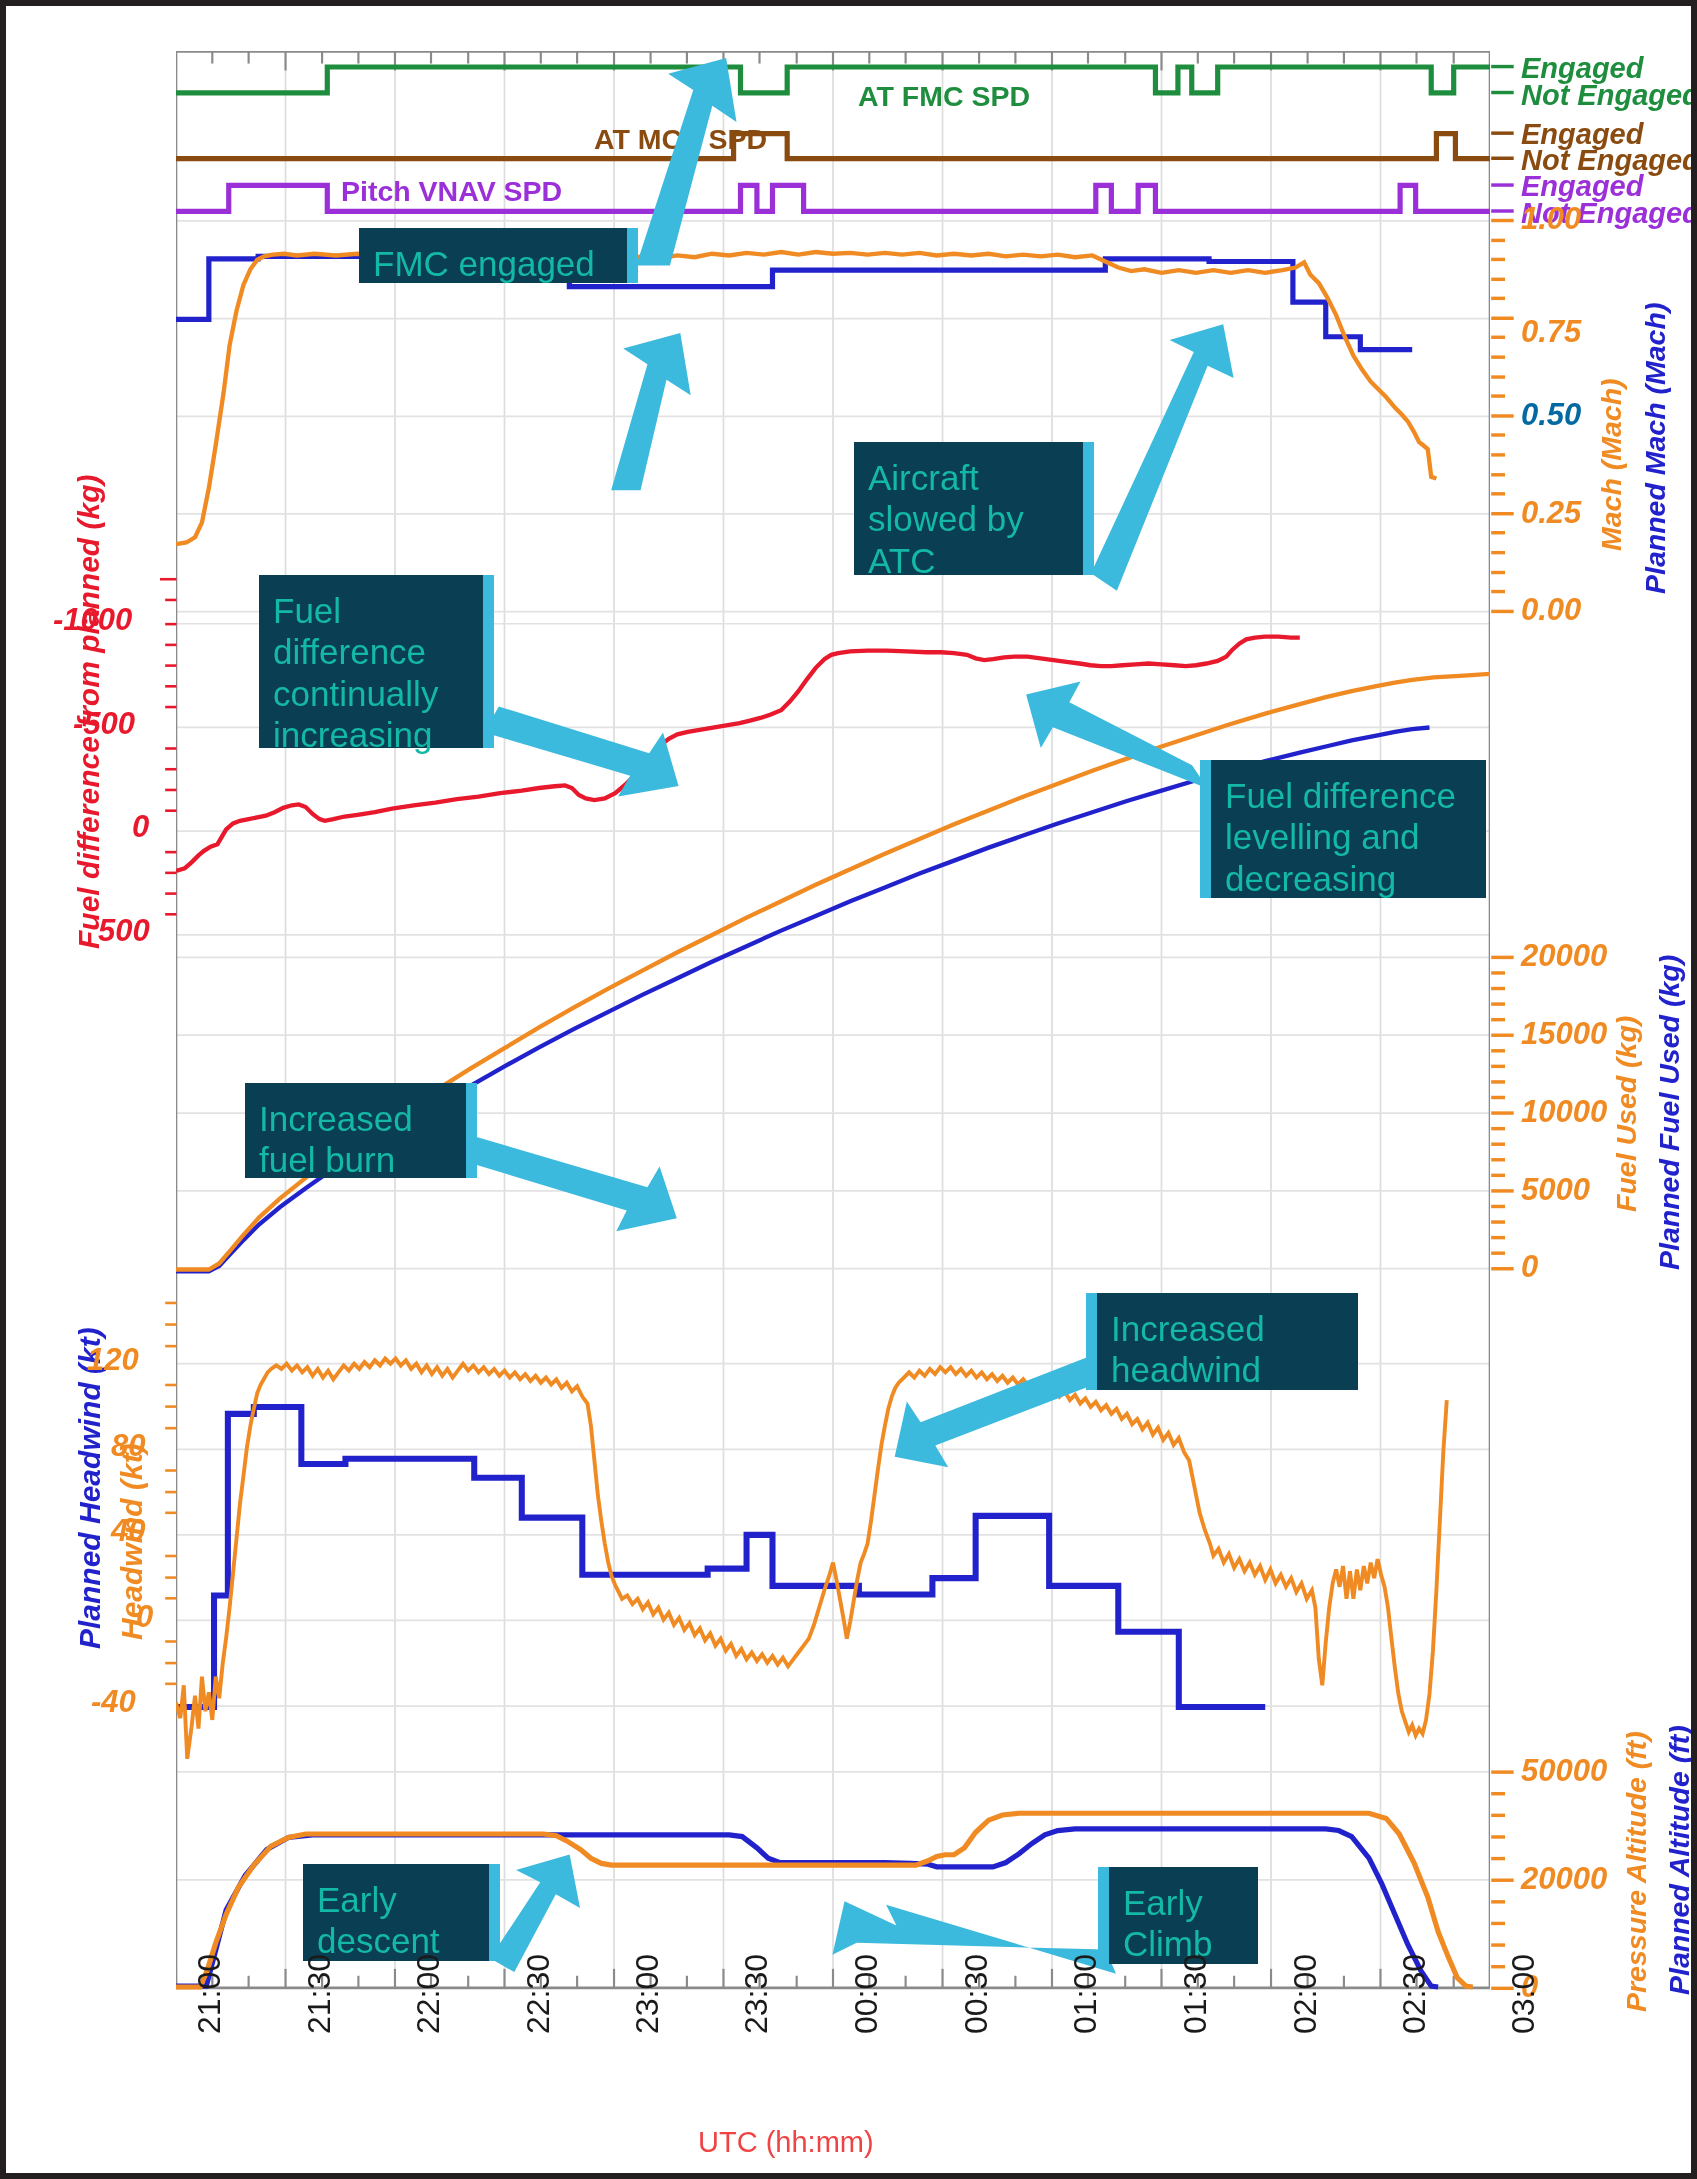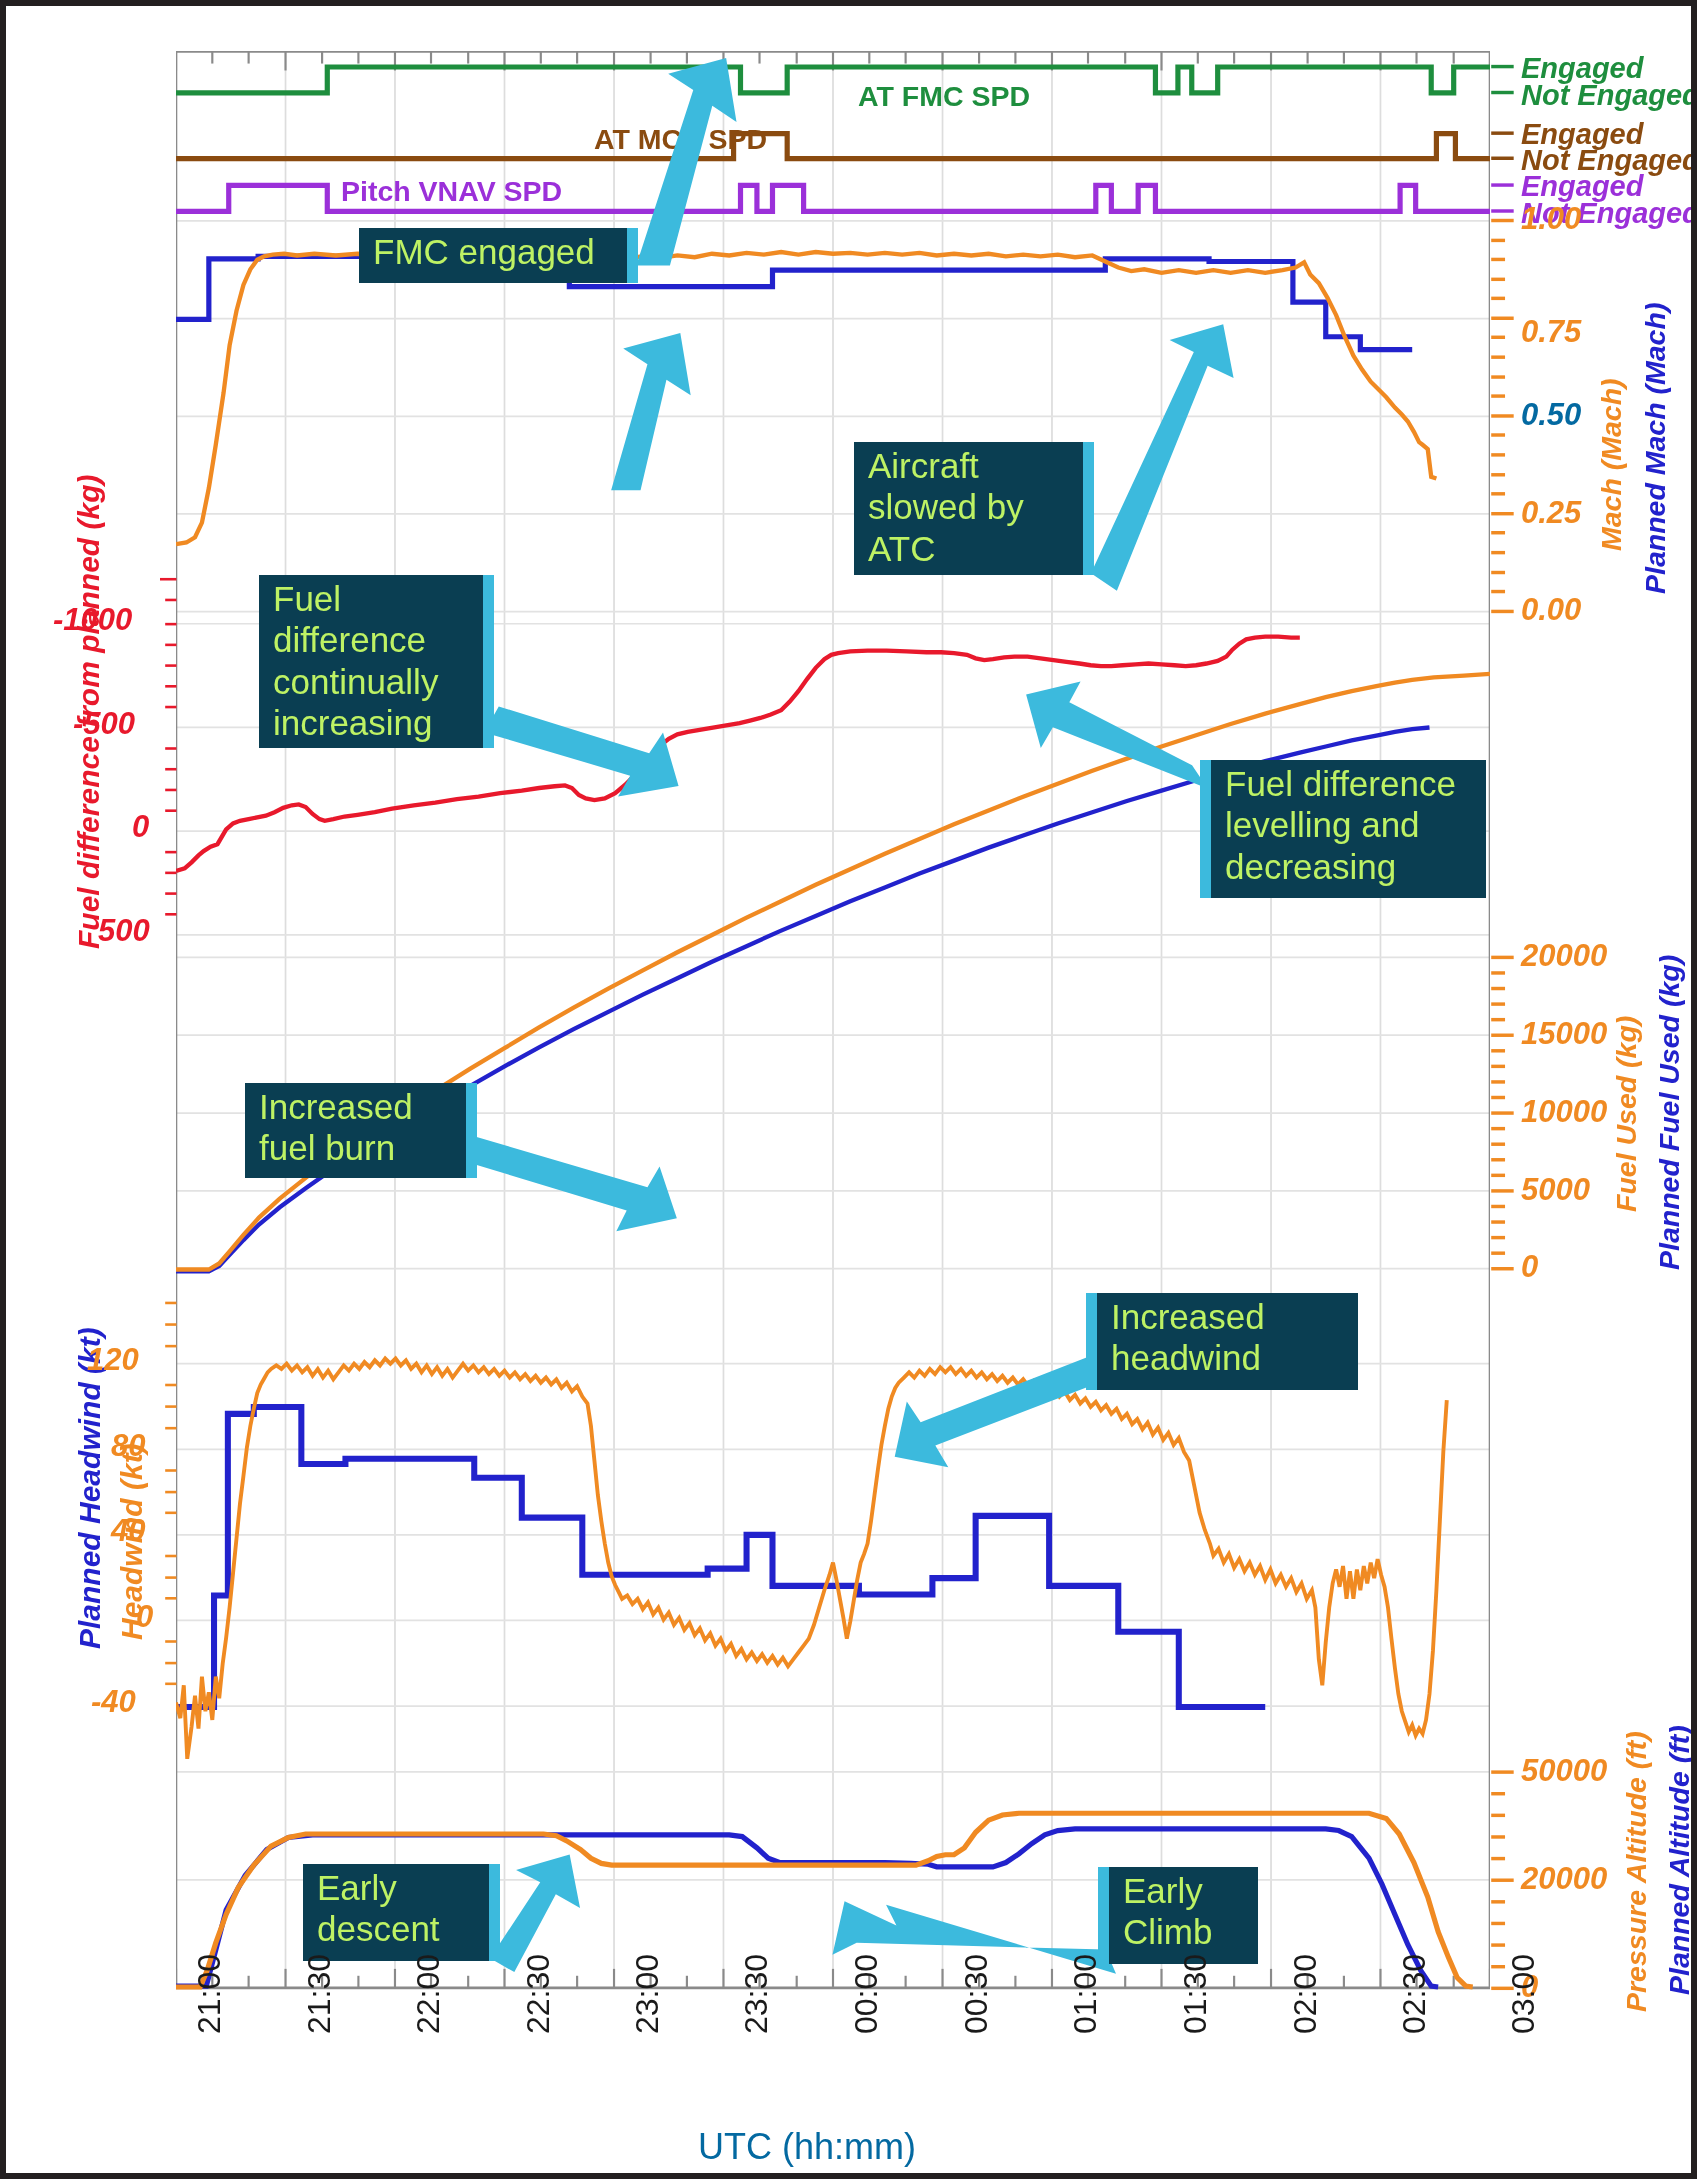--- a/index.html
+++ b/index.html
@@ -6,23 +6,23 @@
   body{font-family:"Liberation Sans",sans-serif;}
   #page{position:relative;width:1697px;height:2179px;background:#ffffff;
         border:6px solid #231f20;box-sizing:border-box;overflow:hidden;}
   #plot{position:absolute;left:170px;top:45px;width:1314px;height:1965px;}
   svg{display:block;}
   .axlab{position:absolute;font-style:italic;font-weight:bold;white-space:nowrap;}
   .vlab{transform-origin:0 0;}
   .tick{position:absolute;font-style:italic;font-weight:bold;white-space:nowrap;}
   .xtick{position:absolute;font-family:"Liberation Sans",sans-serif;font-size:32px;color:#1a1a1a;
          white-space:nowrap;transform-origin:0 0;transform:rotate(-90deg);}
-  .xtitle{position:absolute;font-size:36px;color:#0369a1;white-space:nowrap;}
-  .ann{position:absolute;background:#0a3e52;color:#bef264;font-size:35px;line-height:1.18;
-       padding:3px 14px;box-sizing:border-box;}
+  .xtitle{position:absolute;font-size:29px;color:#ef4444;white-space:nowrap;}
+  .ann{position:absolute;background:#0a3e52;color:#14b8a6;font-size:35px;line-height:1.18;
+       padding:15px 14px;box-sizing:border-box;}
   .ann.rbar{border-right:11.2px solid #3cbadd;}
   .ann.lbar{border-left:11.2px solid #3cbadd;}
   .series-lab{position:absolute;font-weight:bold;font-size:28.5px;white-space:nowrap;}
 </style>
 </head>
 <body>
 
 <div id="page">
 
   <svg id="plot" width="1314" height="1965" viewBox="0 0 1520 2272">

